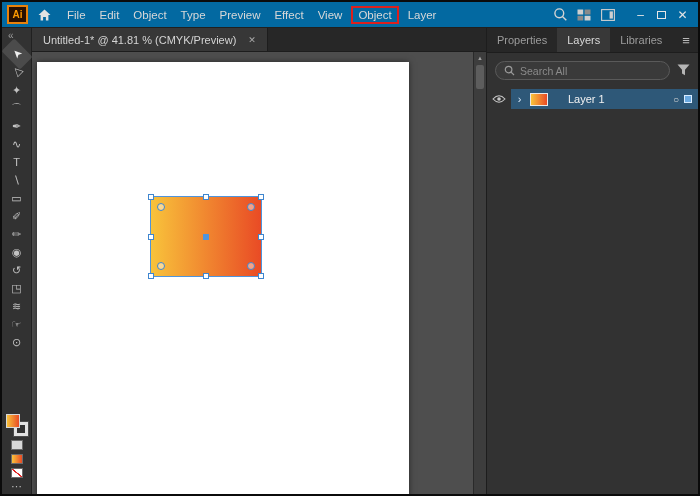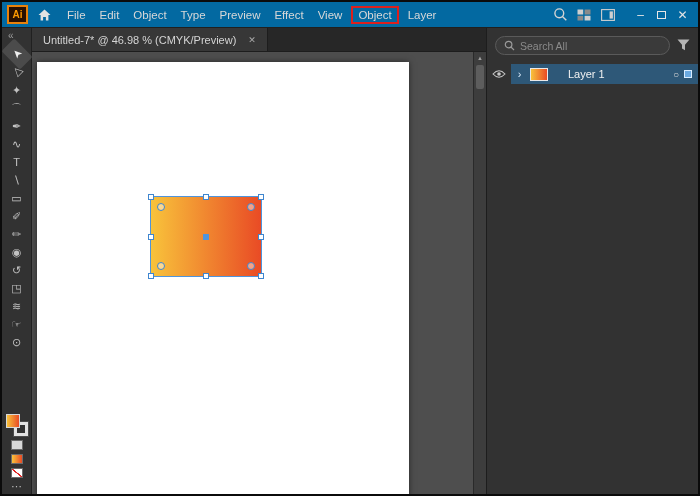--- a/index.html
+++ b/index.html
@@ -183,21 +183,21 @@
         <div class="mode-btn mode-color"></div>
         <div class="mode-btn mode-gradient"></div>
         <div class="mode-btn mode-none"></div>
         <div class="tb-overflow">⋯</div>
       </div>
     </div>
 
     <div class="center">
       <div class="tabbar">
         <div class="doc-tab">
-          <span>Untitled-7* @ 46.98 % (CMYK/Preview)</span>
+          <span>Untitled-1* @ 41.81 % (CMYK/Preview)</span>
           <span class="tab-close">✕</span>
         </div>
       </div>
       <div class="canvas-row">
         <div class="canvas">
           <div class="artboard">
             <div class="sel-rect">
               <span class="handle h-nw"></span>
               <span class="handle h-n"></span>
               <span class="handle h-ne"></span>
@@ -215,20 +215,26 @@
           </div>
         </div>
         <div class="vscroll">
           <div class="vs-arrow">▲</div>
           <div class="vs-thumb"></div>
         </div>
       </div>
     </div>
 
     <div class="panel">
+      <div class="panel-tabs">
+        <div class="ptab">Properties</div>
+        <div class="ptab active">Layers</div>
+        <div class="ptab">Libraries</div>
+        <div class="panel-menu">≡</div>
+      </div>
       <div class="search-row">
         <div class="search-box">
           <span>
             <svg width="11" height="11" viewBox="0 0 11 11">
                 <circle cx="4.6" cy="4.6" r="3.3" fill="none" stroke="#9a9a9a" stroke-width="1.2"></circle>
                 <line x1="7.1" y1="7.1" x2="10" y2="10" stroke="#9a9a9a" stroke-width="1.2"></line>
               </svg>
           </span>
           <input type="text" placeholder="Search All" style="">
         </div>

